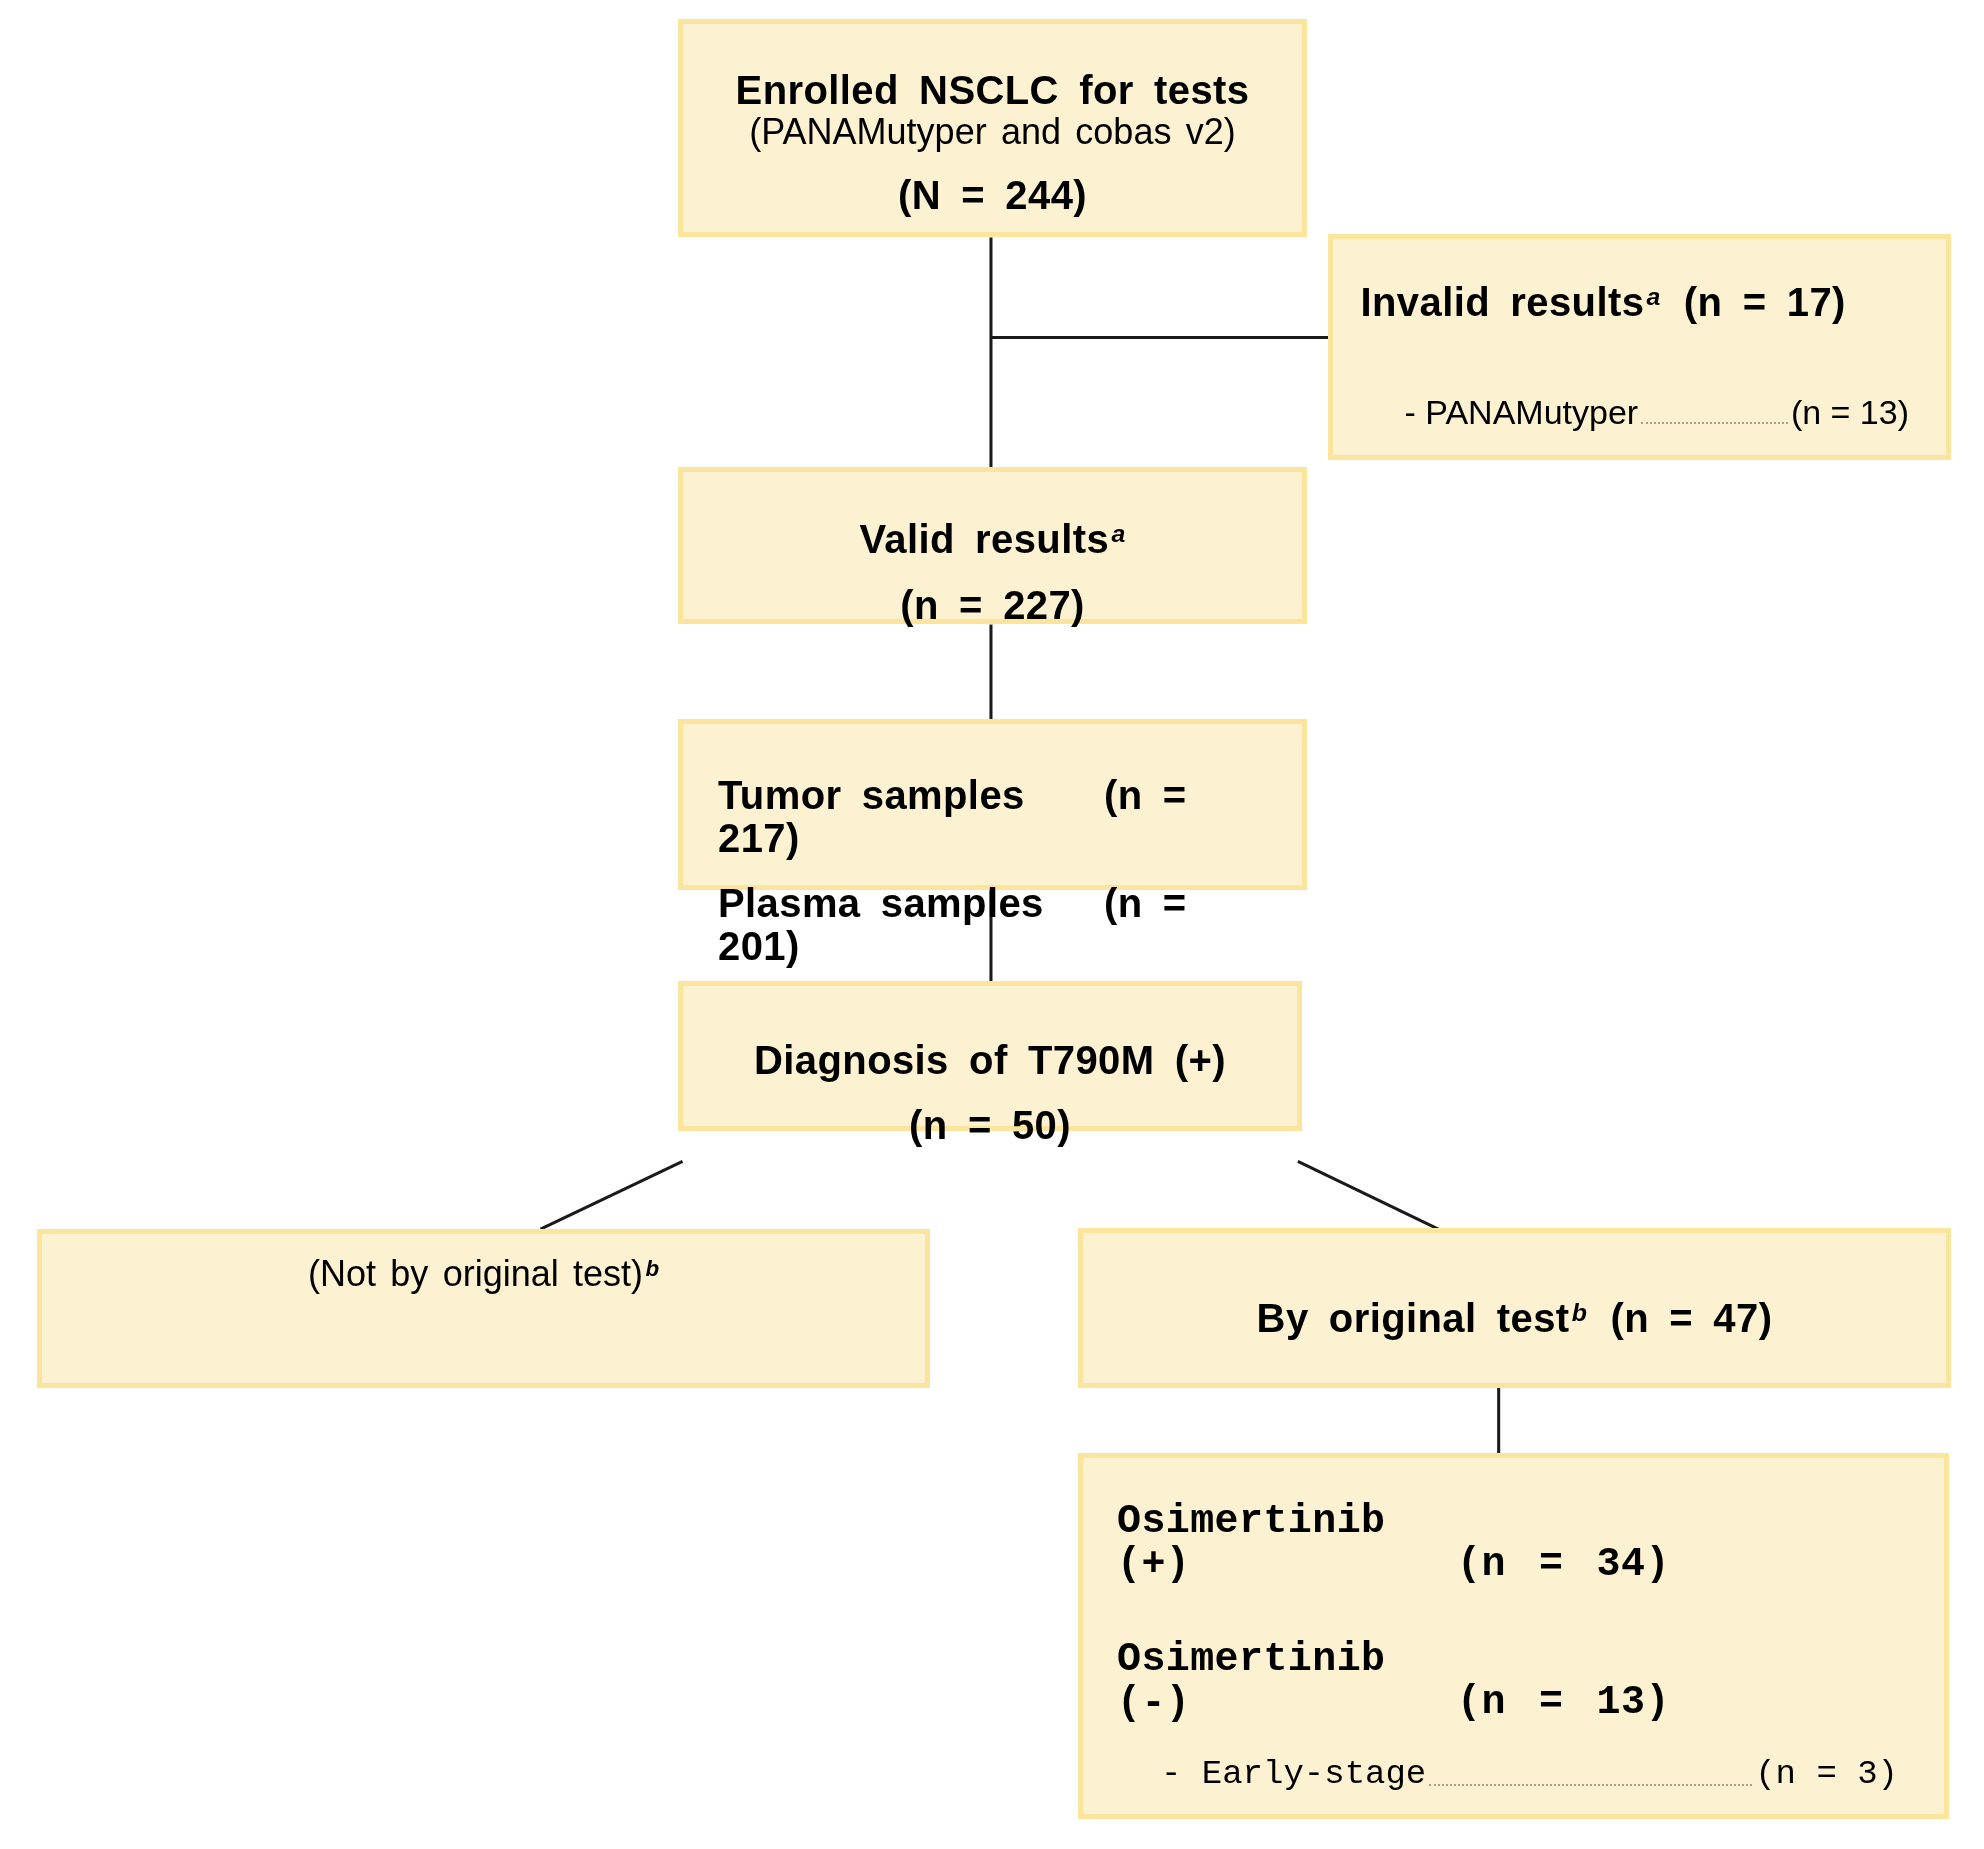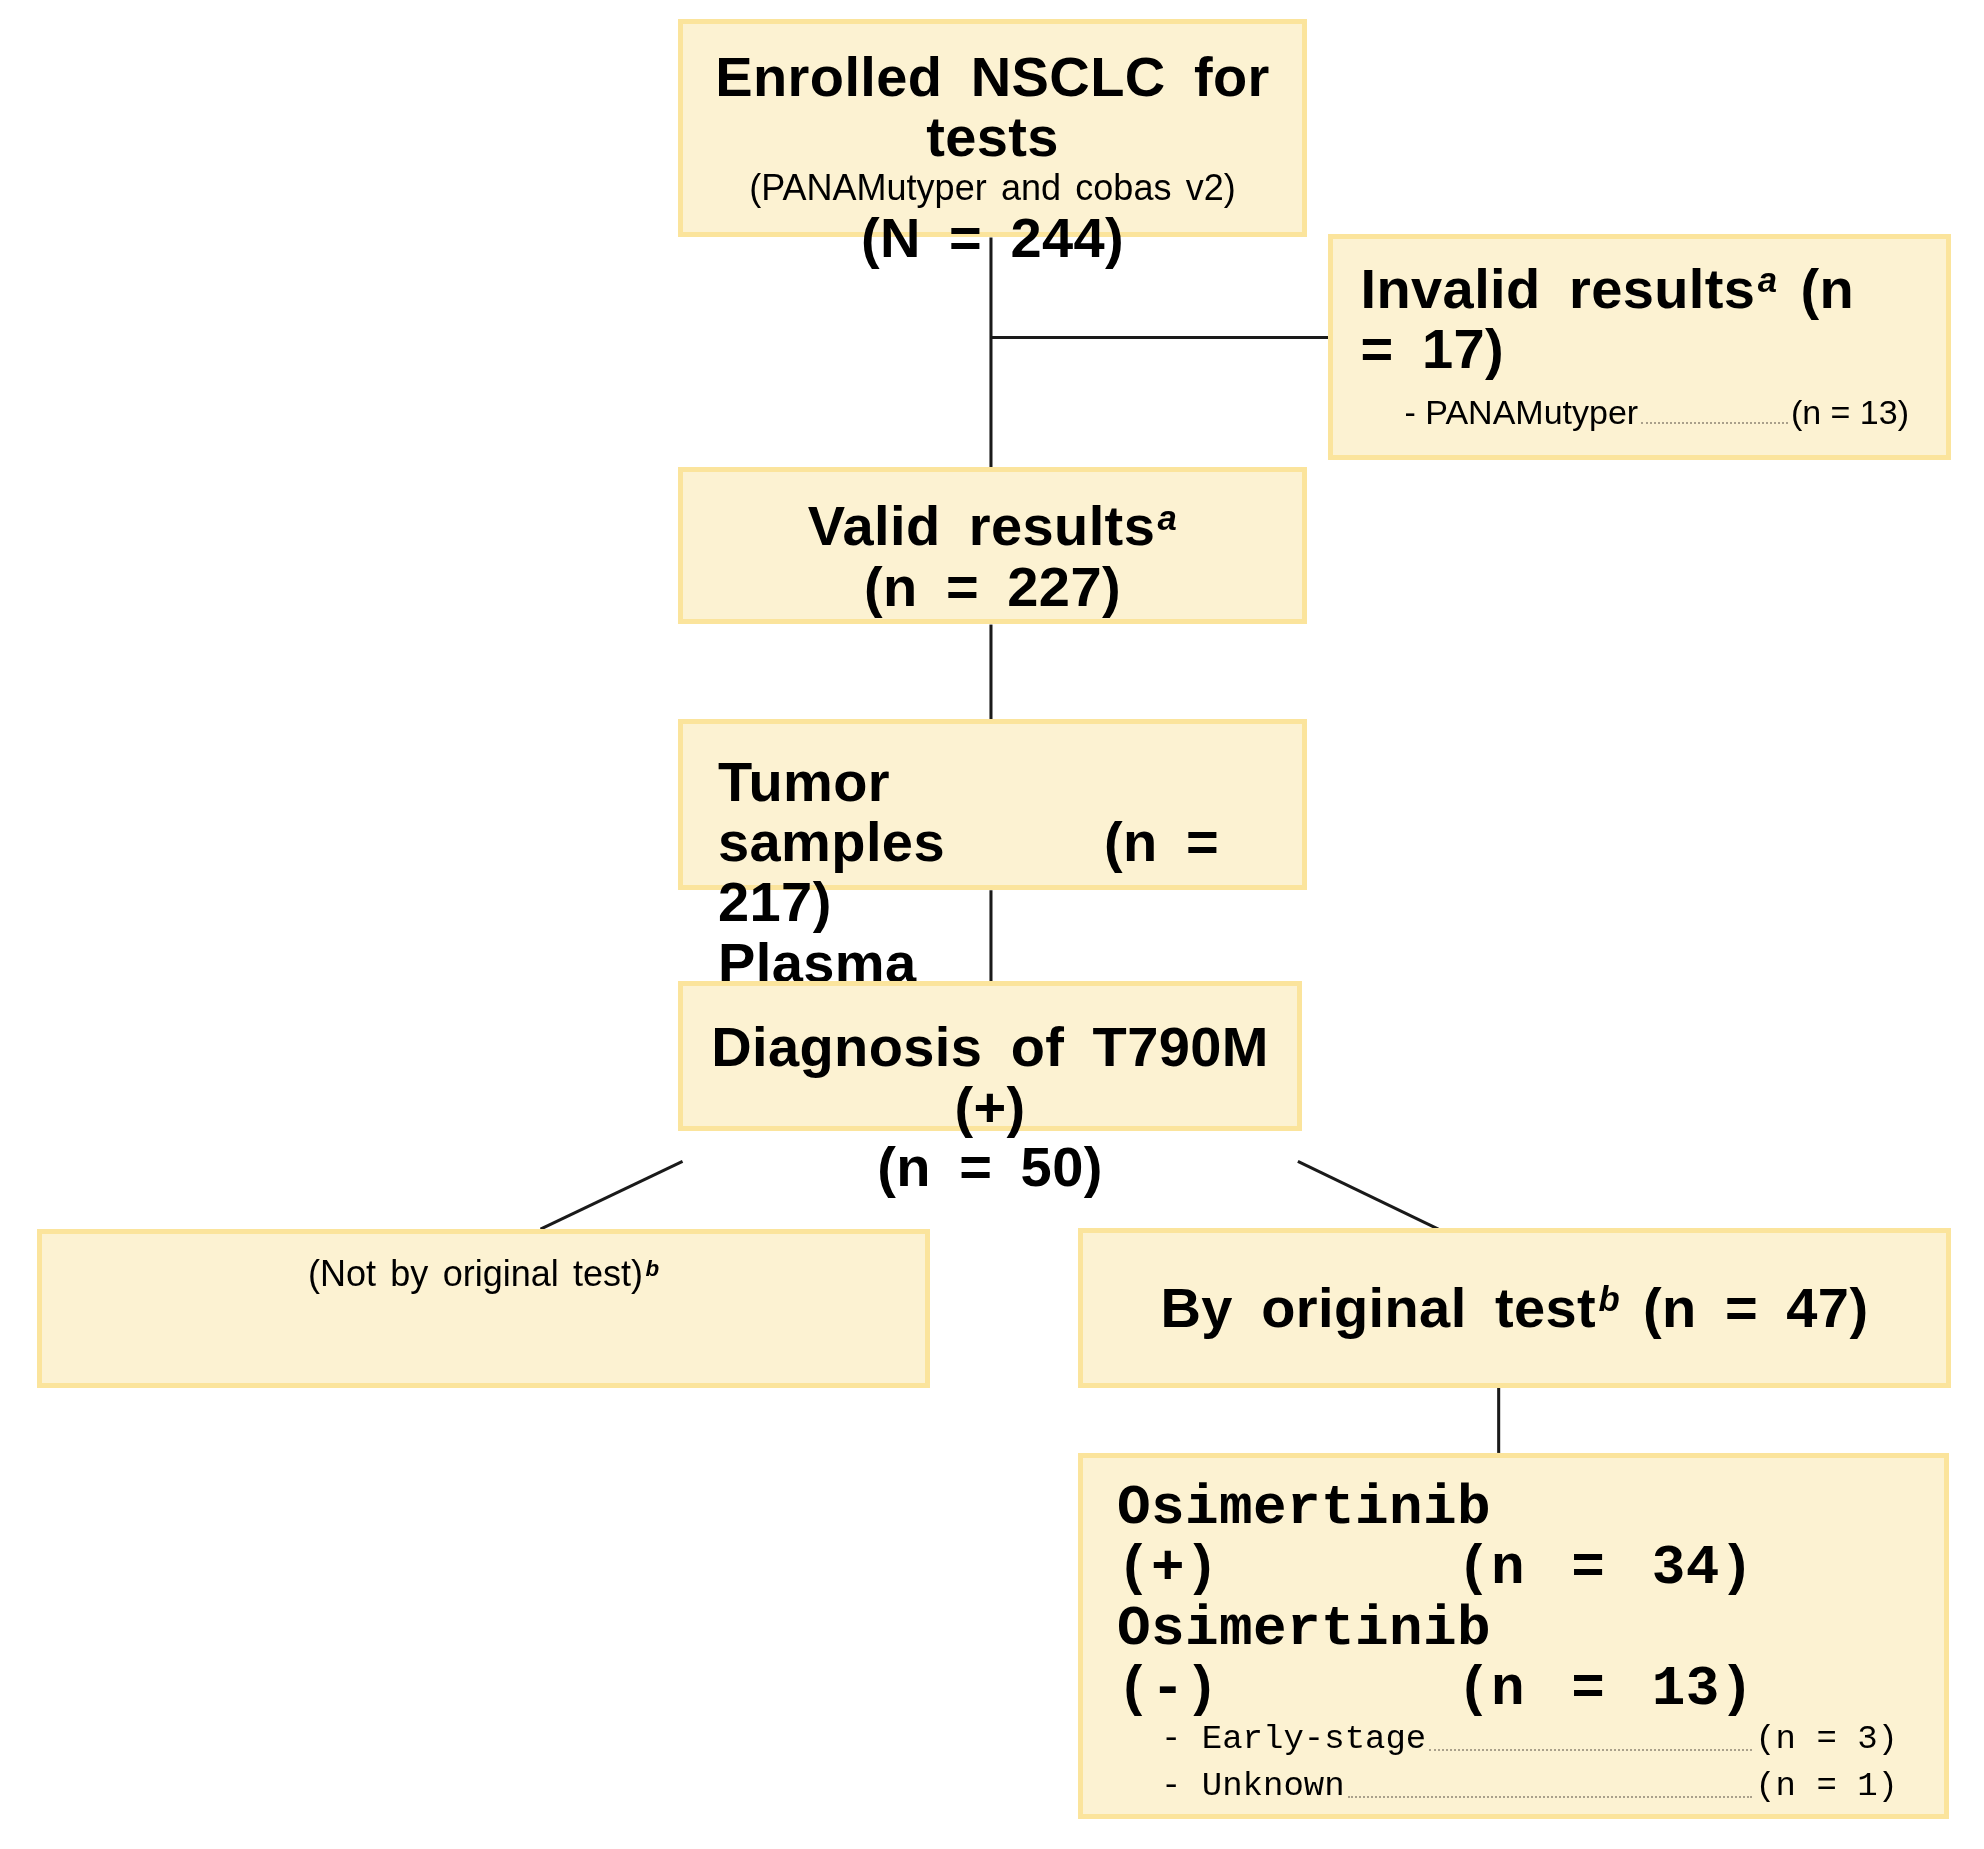--- a/index.html
+++ b/index.html
@@ -34,24 +34,25 @@
   .box {
     position: absolute;
     background: var(--box-fill);
     border: 5.3px solid var(--box-border);
     display: flex;
     flex-direction: column;
     color: var(--text);
   }
   .t-bold {
     font-weight: 700;
-    font-size: 56px;
+    font-size: 40px;
     line-height: 1.08;
     word-spacing: 0.22em;
     letter-spacing: 0.4px;
+    margin-top: 22px;
   }
   .t-reg {
     font-weight: 400;
     font-size: 36px;
     line-height: 1.1;
     word-spacing: 0.12em;
   }
   .t-item {
     font-weight: 400;
     font-size: 34px;
@@ -164,22 +165,17 @@
     </div>
     <div class="t-bold">
       <span class="osi-label">Osimertinib (-)</span><span>(n = 13)</span>
     </div>
     <div class="items-stack">
       <div class="t-item leader-row indent-osi">
         <span>- Early-stage</span>
         <span class="leader"></span>
         <span>(n = 3)</span>
       </div>
-      <div class="t-item leader-row indent-osi">
-        <span>- Unknown</span>
-        <span class="leader"></span>
-        <span>(n = 1)</span>
-      </div>
     </div>
   </div>
 
 </div>
 
 
 </body></html>

